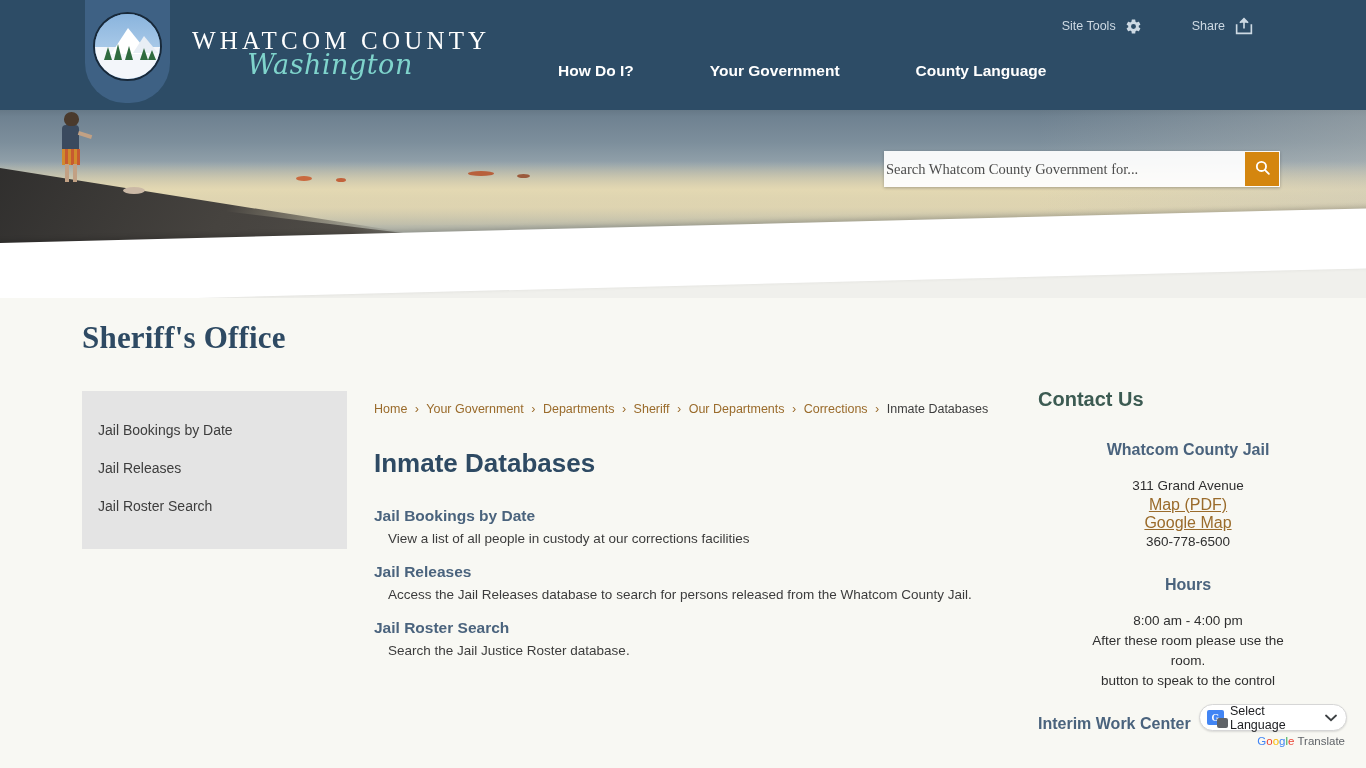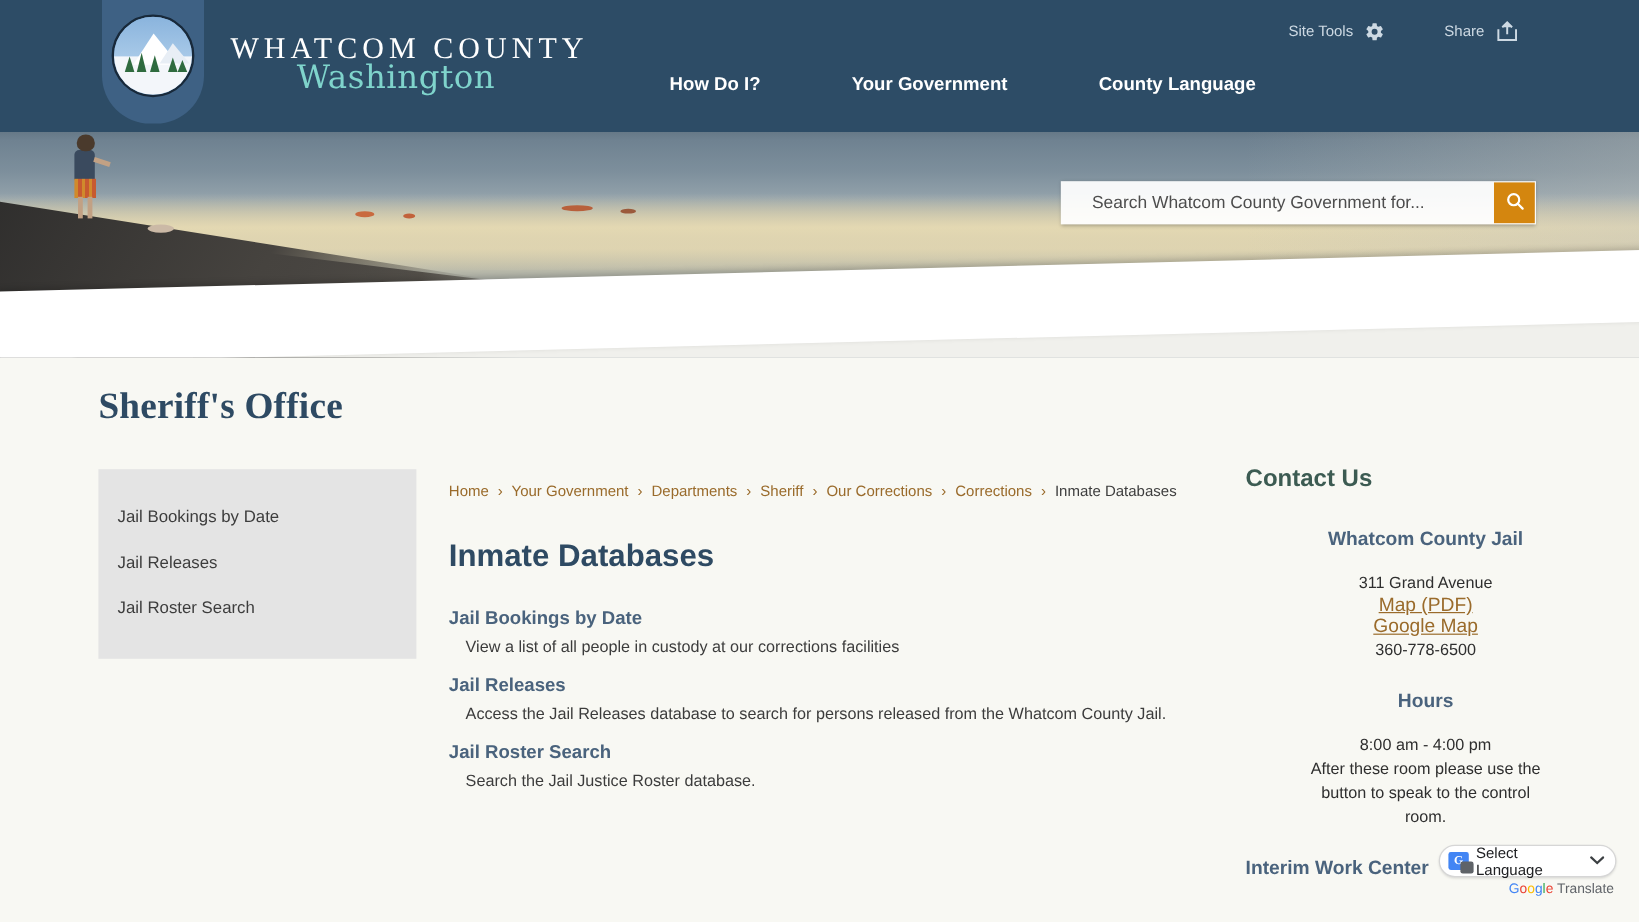--- a/index.html
+++ b/index.html
@@ -73,29 +73,30 @@
   }
   .wordmark-main {
     font-family: "Liberation Serif", serif;
     font-size: 25px;
     letter-spacing: 4.2px;
     color: #ffffff;
     white-space: nowrap;
   }
   .wordmark-sub {
     font-family: "DejaVu Serif", serif;
+    font-style: italic;
     font-size: 27px;
     color: #7fd4cc;
     text-align: center;
     margin-top: -6px;
     padding-right: 14px;
     letter-spacing: 0.5px;
   }
 
-  .util-bar { position: absolute; right: 100px; top: 17px; display: flex; align-items: center; gap: 50px; }
+  .util-bar { position: absolute; right: 112px; top: 17px; display: flex; align-items: center; gap: 50px; }
   .util-item { display: flex; align-items: center; gap: 9px; color: #cdd9e3; font-size: 12.5px; cursor: pointer; }
   .gear-icon svg, .share-icon svg { display: block; }
 
   .mainnav {
     position: absolute;
     left: 520px; top: 57px;
     display: flex;
     gap: 0;
   }
   .mainnav a {
@@ -182,24 +183,24 @@
     z-index: 30;
     display: flex;
     background: rgba(255,255,255,0.93);
     box-shadow: 0 1px 3px rgba(0,0,0,0.25);
   }
   .search-input {
     flex: 1;
     border: none;
     outline: none;
     background: transparent;
-    padding: 0 26px;
+    padding: 0 2px;
     font-size: 14.5px;
     color: #737373;
-    font-family: Liberation Sans, sans-serif;
+    font-family: Liberation Serif, serif;
   }
   .search-input::placeholder { color: #4d4d4d; }
   .search-btn {
     width: 34px; height: 34px;
     margin: 1px;
     background: #d4860f;
     border: none;
     cursor: pointer;
     display: flex; align-items: center; justify-content: center;
   }
@@ -445,21 +446,21 @@
 
 <div class="breadcrumb">
   <a href="#">Home</a>
   <span class="sep">›</span>
   <a href="#">Your Government</a>
   <span class="sep">›</span>
   <a href="#">Departments</a>
   <span class="sep">›</span>
   <a href="#">Sheriff</a>
   <span class="sep">›</span>
-  <a href="#">Our Corrections</a>
+  <a href="#">Our Departments</a>
   <span class="sep">›</span>
   <a href="#">Corrections</a>
   <span class="sep">›</span>
   <span class="current">Inmate Databases</span>
 </div>
 
 <div class="content">
   <h1>Inmate Databases</h1>
 
   <div class="entry">
@@ -486,22 +487,22 @@
     <p>311 Grand Avenue</p>
     <a href="#">Map (PDF)</a>
     <a href="#">Google Map</a>
     <p>360-778-6500</p>
   </div>
 
   <div class="block">
     <h3>Hours</h3>
     <p>8:00 am - 4:00 pm</p>
     <p>After these room please use the</p>
+    <p>room.</p>
     <p>button to speak to the control</p>
-    <p>room.</p>
   </div>
 
   <h3>Interim Work Center</h3>
 </aside>
 
 <div class="gtranslate">
   <div class="gt-select">
     <span class="gt-logo">G</span>
     <span class="gt-label">Select Language</span>
     <span class="gt-chev">

